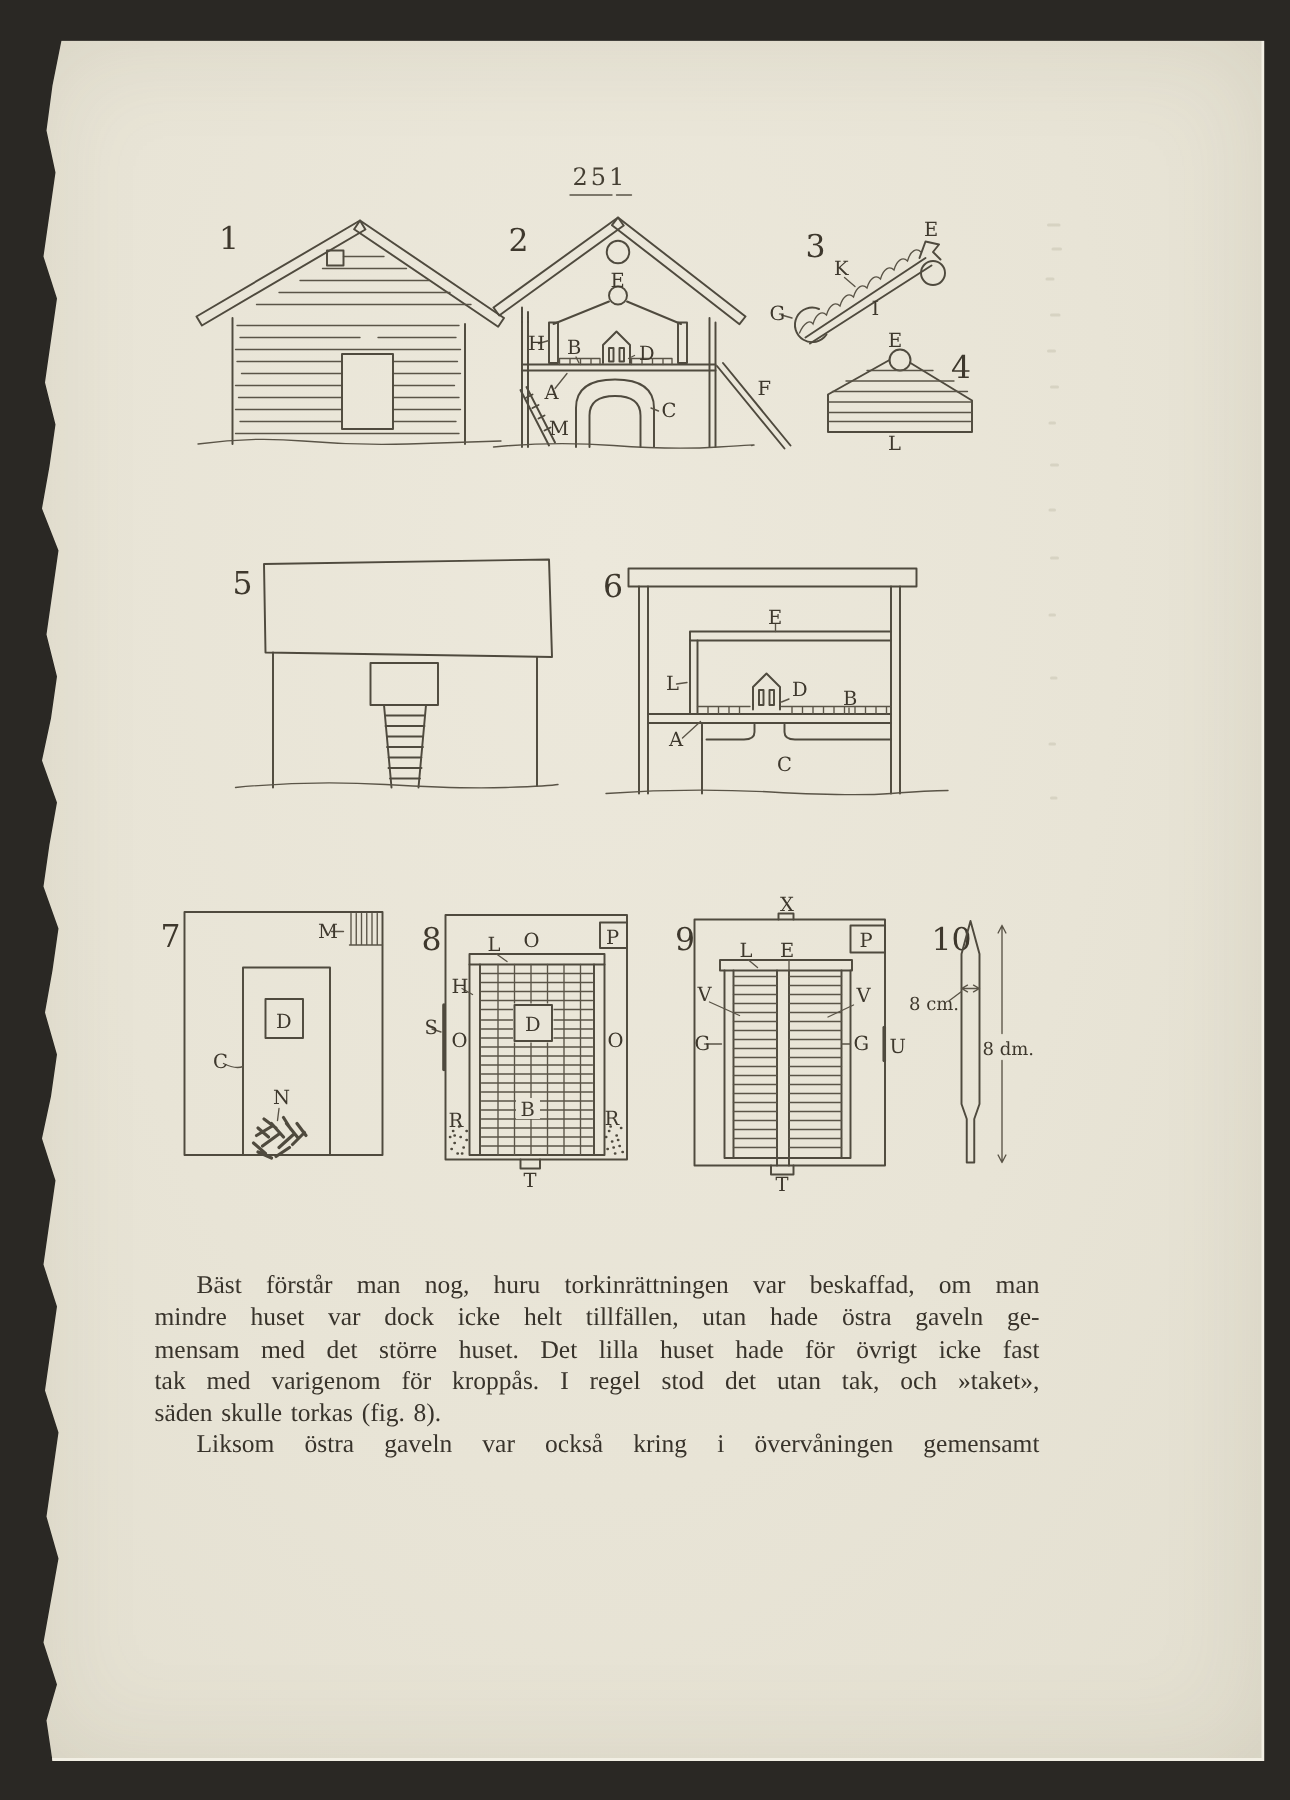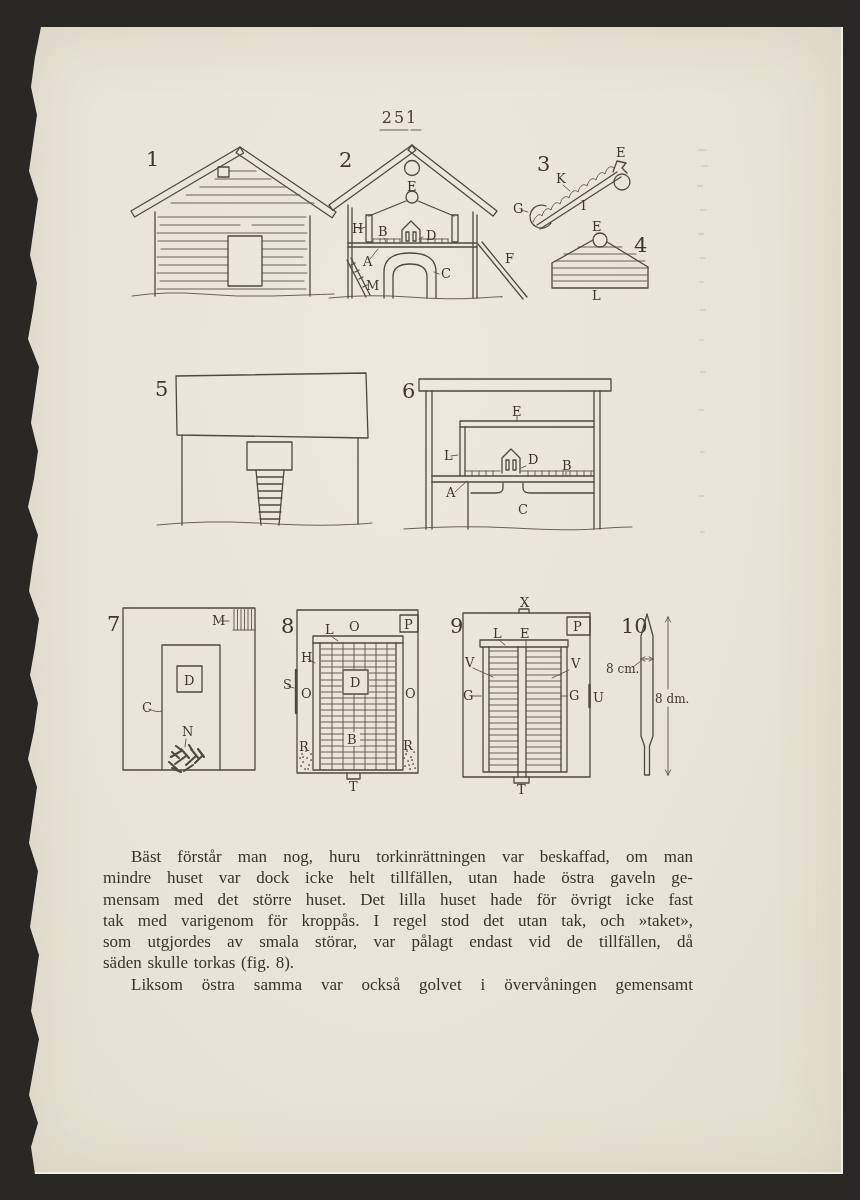--- a/index.html
+++ b/index.html
@@ -224,16 +224,15 @@
     <text class="sm" x="606" y="673">8 cm.</text>
     <text class="sm" x="655" y="703">8 dm.</text>
   </g>
 </svg>
 
 <div class="textblock">
   <div class="tline ind">Bäst förstår man nog, huru torkinrättningen var beskaffad, om man</div>
   <div class="tline">mindre huset var dock icke helt tillfällen, utan hade östra gaveln ge-</div>
   <div class="tline">mensam med det större huset.  Det lilla huset hade för övrigt icke fast</div>
   <div class="tline">tak med varigenom för kroppås.  I regel stod det utan tak, och »taket»,</div>
-  <div class="tline">som utgjordes av smala störar, var pålagt endast vid de tillfällen, då</div>
   <div class="tline plast">säden skulle torkas (fig. 8).</div>
-  <div class="tline ind">Liksom östra samma var också golvet i övervåningen gemensamt</div>
+  <div class="tline ind">Liksom östra gaveln var också kring i övervåningen gemensamt</div>
 </div>
 
 </body></html>

